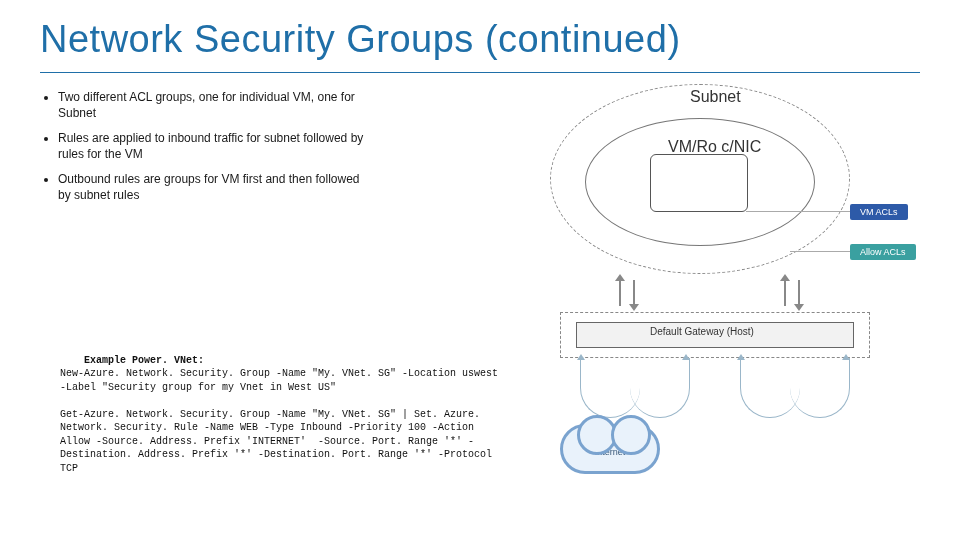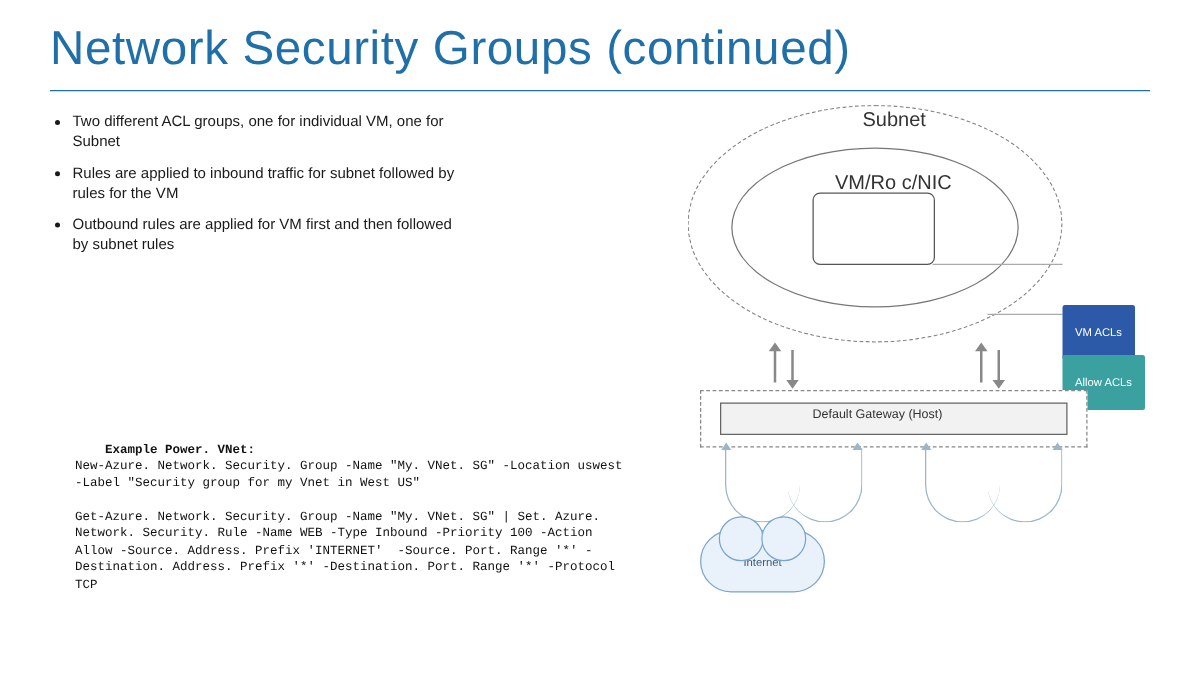--- a/index.html
+++ b/index.html
@@ -95,24 +95,23 @@
     left: 120px; top: 80px; width: 96px; height: 56px;
     border: 1px solid #555;
     border-radius: 6px;
     background: #fff;
   }
 
   .label-box {
     position: absolute;
     font-size: 9px;
     color: #fff;
-    padding: 17px 10px;
+    padding: 3px 10px;
     border-radius: 2px;
     white-space: nowrap;
-    margin-top: 40px;
   }
   .lb-vm     { background: #2d5aa8; left: 320px; top: 130px; }
   .lb-subnet { background: #3aa0a0; left: 320px; top: 170px; }
   .lead-line {
     position: absolute;
     height: 1px;
     background: #aaa;
   }
   .ll-vm     { left: 216px; top: 137px; width: 104px; }
   .ll-subnet { left: 260px; top: 177px; width: 60px; }
@@ -164,21 +163,21 @@
     border-right: 5px solid transparent;
     border-top: 7px solid #888;
   }
   .ap1 { left: 85px;  top: 200px; }
   .ap2 { left: 250px; top: 200px; }
 
   
   .cloud {
     position: absolute;
     width: 100px; height: 50px;
-    border: 1px solid #701a75;
+    border: 3px solid #701a75;
     border-radius: 35px;
     background: #edf4fb;
     box-sizing: border-box;
     text-align: center;
     font-size: 9px;
     color: #3a5a7a;
     line-height: 50px;
   }
   .cloud.blue { border-color: #7aa3cf; background: #e9f2fb; }
   .cloud.teal { border-color: #8ebfc8; background: #eef7f8; color: #3a6a6a; }
@@ -230,21 +229,21 @@
 
 <div class="slide">
 
   <div class="title">Network Security Groups (continued)</div>
   <div class="title-underline"></div>
 
   <div class="bullets">
     <ul>
       <li>Two different ACL groups, one for individual VM, one for Subnet</li>
       <li>Rules are applied to inbound traffic for subnet followed by rules for the VM</li>
-      <li>Outbound rules are applied for VM first and then followed by subnet rules</li>
+      <li>Outbound rules are groups for VM first and then followed by subnet rules</li>
     </ul>
   </div>
 
   <div class="example">
     <span class="label">Example Power. VNet:</span>
 <span>New-Azure. Network. Security. Group -Name "My. VNet. SG" -Location uswest -Label "Security group for my Vnet in West US"</span>
 
 <span>Get-Azure. Network. Security. Group -Name "My. VNet. SG" | Set. Azure. Network. Security. Rule -Name WEB -Type Inbound -Priority 100 -Action Allow -Source. Address. Prefix 'INTERNET'  -Source. Port. Range '*' -Destination. Address. Prefix '*' -Destination. Port. Range '*' -Protocol TCP</span>
   </div>
 

